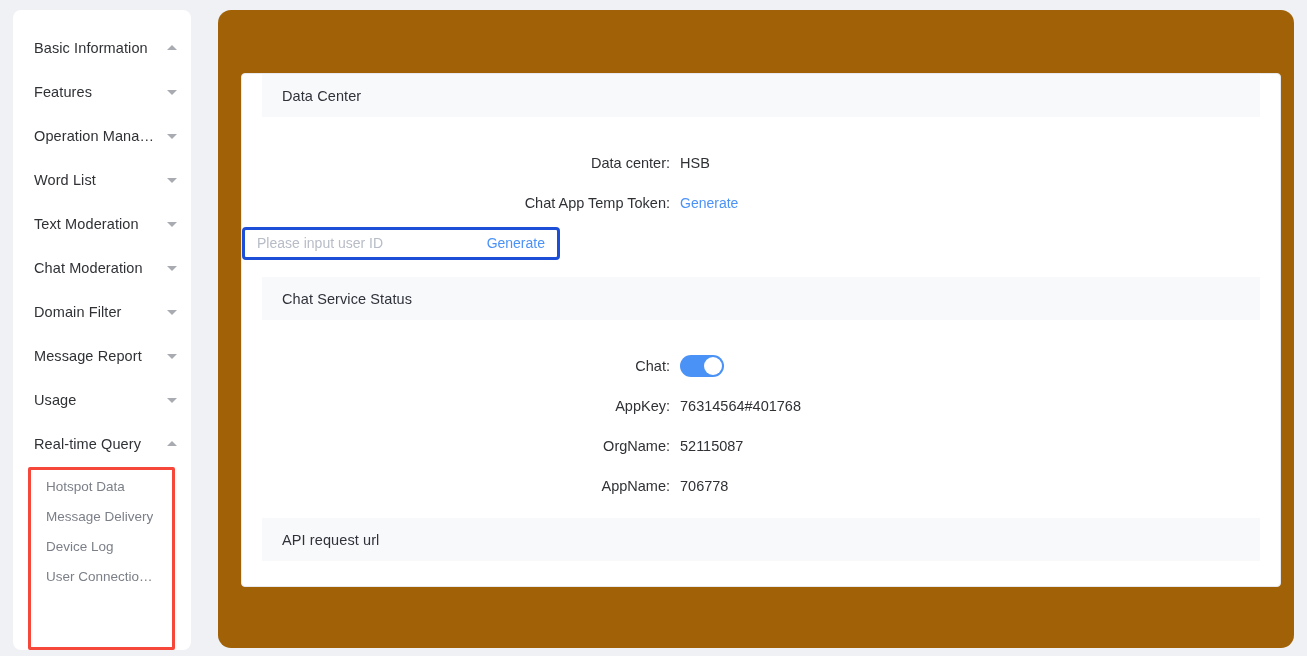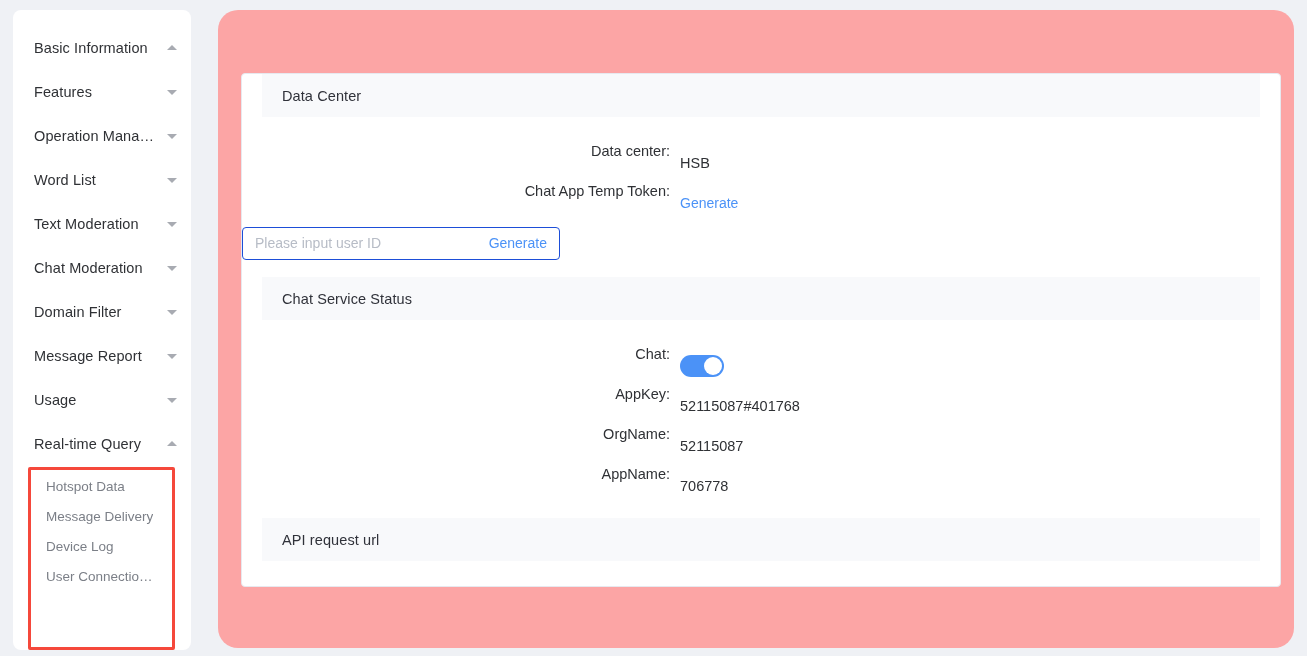--- a/index.html
+++ b/index.html
@@ -99,22 +99,22 @@
     z-index: 30;
   }
 
   
   .main-panel {
     position: absolute;
     left: 218px;
     top: 10px;
     width: 1076px;
     height: 638px;
-    background: #fca5a5;
-    border-radius: 20px;
+    background: #a16207;
+    border-radius: 13px;
     overflow: hidden;
   }
 
   .content-card {
     position: absolute;
     left: 23px;
     top: 63px;
     width: 1040px;
     height: 514px;
     background: #ffffff;
@@ -133,20 +133,21 @@
   .section-head .title {
     font-size: 14.5px;
     color: #30323a;
     letter-spacing: 0.1px;
   }
 
   .form-area { padding-top: 8px; }
 
   .form-row {
     display: flex;
+    align-items: center;
     height: 40px;
     margin-bottom: 0;
   }
   .form-row .flabel {
     width: 438px;
     text-align: right;
     padding-right: 10px;
     font-size: 14.5px;
     color: #2f3135;
     white-space: nowrap;
@@ -166,21 +167,21 @@
     background: none;
     border: none;
     padding: 0;
     font-family: inherit;
   }
 
   .input-wrap {
     position: relative;
     width: 318px;
     height: 33px;
-    border: 1px solid #1d4ed8;
+    border: 3px solid #1d4ed8;
     border-radius: 4px;
     background: #fff;
     display: flex;
     align-items: center;
   }
   .input-wrap input {
     flex: 1;
     border: none;
     outline: none;
     background: transparent;
@@ -344,21 +345,21 @@
           <div class="flabel">Chat:</div>
           <div class="fvalue">
             <span class="toggle">
               <span class="knob"></span>
             </span>
           </div>
         </div>
 
         <div class="form-row">
           <div class="flabel">AppKey:</div>
-          <div class="fvalue">52115087#401768</div>
+          <div class="fvalue">76314564#401768</div>
         </div>
 
         <div class="form-row">
           <div class="flabel">OrgName:</div>
           <div class="fvalue">52115087</div>
         </div>
 
         <div class="form-row">
           <div class="flabel">AppName:</div>
           <div class="fvalue">706778</div>

